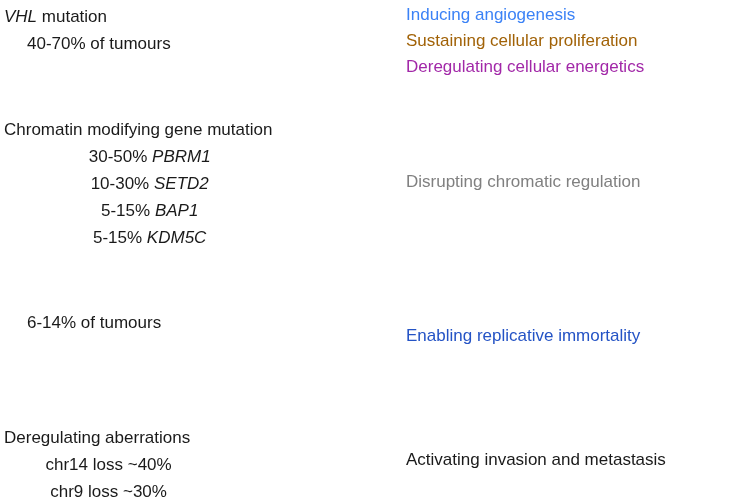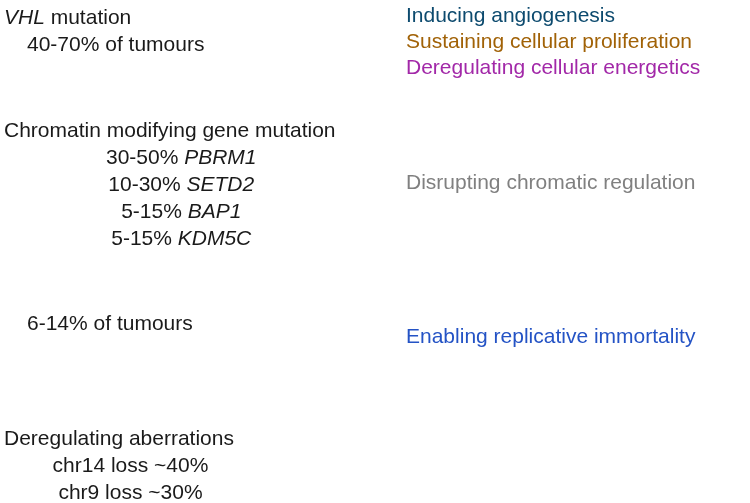--- a/index.html
+++ b/index.html
@@ -7,21 +7,21 @@
     padding: 0;
     background: #ffffff;
   }
   #figure {
     position: relative;
     width: 750px;
     height: 503px;
     background: #ffffff;
     overflow: hidden;
     font-family: "Liberation Sans", "DejaVu Sans", sans-serif;
-    font-size: 21px;
+    font-size: 17px;
     color: #1a1a1a;
   }
   
   .sec {
     position: absolute;
     left: 4px;
     line-height: 27px;
     white-space: nowrap;
   }
   .sec .heading { }
@@ -62,27 +62,30 @@
     <div class="sub"><span>6-14% of tumours</span></div>
   </div>
 
   <div class="sec" style="top:424px">
     <div class="heading"><span class="gene"></span><span>Deregulating aberrations</span></div>
     <div class="sub"><span>chr14 loss ~40%</span></div>
     <div class="sub"><span>chr9 loss ~30%</span></div>
   </div>
 
   <div class="hallmarks" style="top:2px">
-    <div style="color: #0c4a6e;">Inducing angiogenesis</div>
+    <div style="color: #3b82f6;">Inducing angiogenesis</div>
     <div style="color: #a16207;">Sustaining cellular proliferation</div>
     <div style="color: rgb(162, 40, 168);">Deregulating cellular energetics</div>
   </div>
 
   <div class="hallmarks" style="top:158px">
     <div style="color: rgb(128, 128, 128); margin-top: 11px;">Disrupting chromatic regulation</div>
   </div>
 
   <div class="hallmarks" style="top:323px">
     <div style="color: rgb(36, 83, 197);">Enabling replicative immortality</div>
   </div>
 
+  <div class="hallmarks" style="top:447px">
+    <div style="color: rgb(26, 26, 26);">Activating invasion and metastasis</div>
+  </div>
 
 </div>
 
 </body></html>

